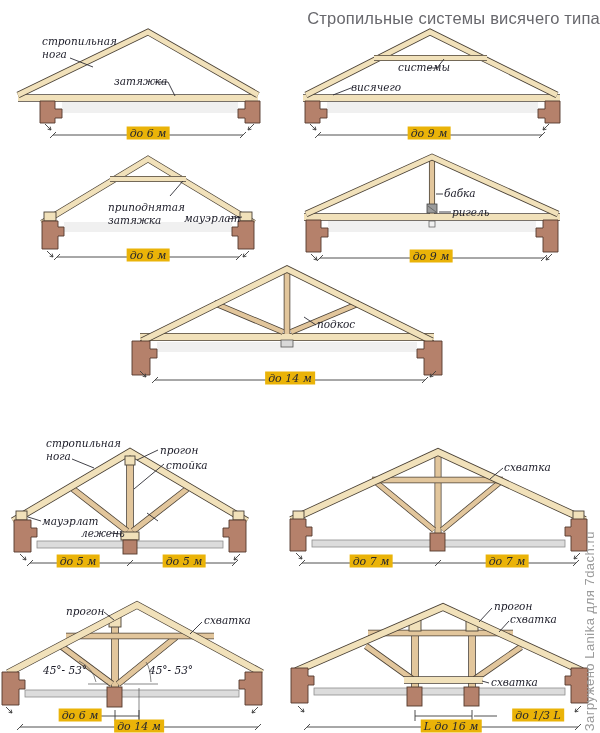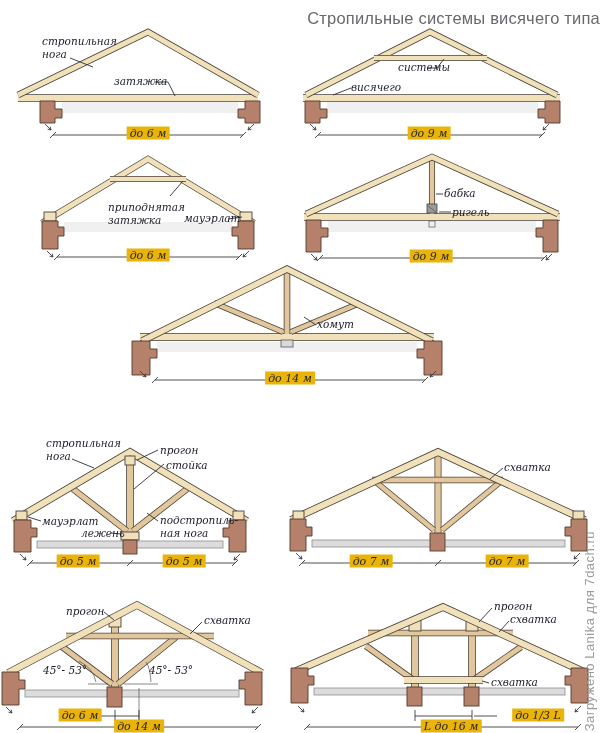--- a/index.html
+++ b/index.html
@@ -263,31 +263,29 @@
 
 <div class="lbl" style="left:108px;top:201px">приподнятая
 затяжка</div>
 <div class="lbl" style="left:184px;top:212px">мауэрлат</div>
 <div class="dim" style="left:148px;top:255px">до 6 м</div>
 
 <div class="lbl" style="left:444px;top:187px">бабка</div>
 <div class="lbl" style="left:452px;top:206px">ригель</div>
 <div class="dim" style="left:431px;top:256px">до 9 м</div>
 
-<div class="lbl" style="left:317px;top:318px">хомут</div>
+<div class="lbl" style="left:317px;top:318px">подкос</div>
 <div class="dim" style="left:290px;top:378px">до 14 м</div>
 
 <div class="lbl" style="left:46px;top:437px">стропильная
 нога</div>
 <div class="lbl" style="left:160px;top:444px">прогон</div>
 <div class="lbl" style="left:166px;top:459px">стойка</div>
 <div class="lbl" style="left:42px;top:515px">мауэрлат</div>
 <div class="lbl" style="left:81px;top:527px">лежень</div>
-<div class="lbl" style="left:160px;top:514px">подстропиль-
-ная нога</div>
 <div class="dim" style="left:78px;top:561px">до 5 м</div>
 <div class="dim" style="left:184px;top:561px">до 5 м</div>
 
 <div class="lbl" style="left:504px;top:461px">схватка</div>
 <div class="dim" style="left:371px;top:561px">до 7 м</div>
 <div class="dim" style="left:507px;top:561px">до 7 м</div>
 
 <div class="lbl" style="left:66px;top:605px">прогон</div>
 <div class="lbl" style="left:204px;top:614px">схватка</div>
 <div class="lbl" style="left:43px;top:664px">45°- 53°</div>

